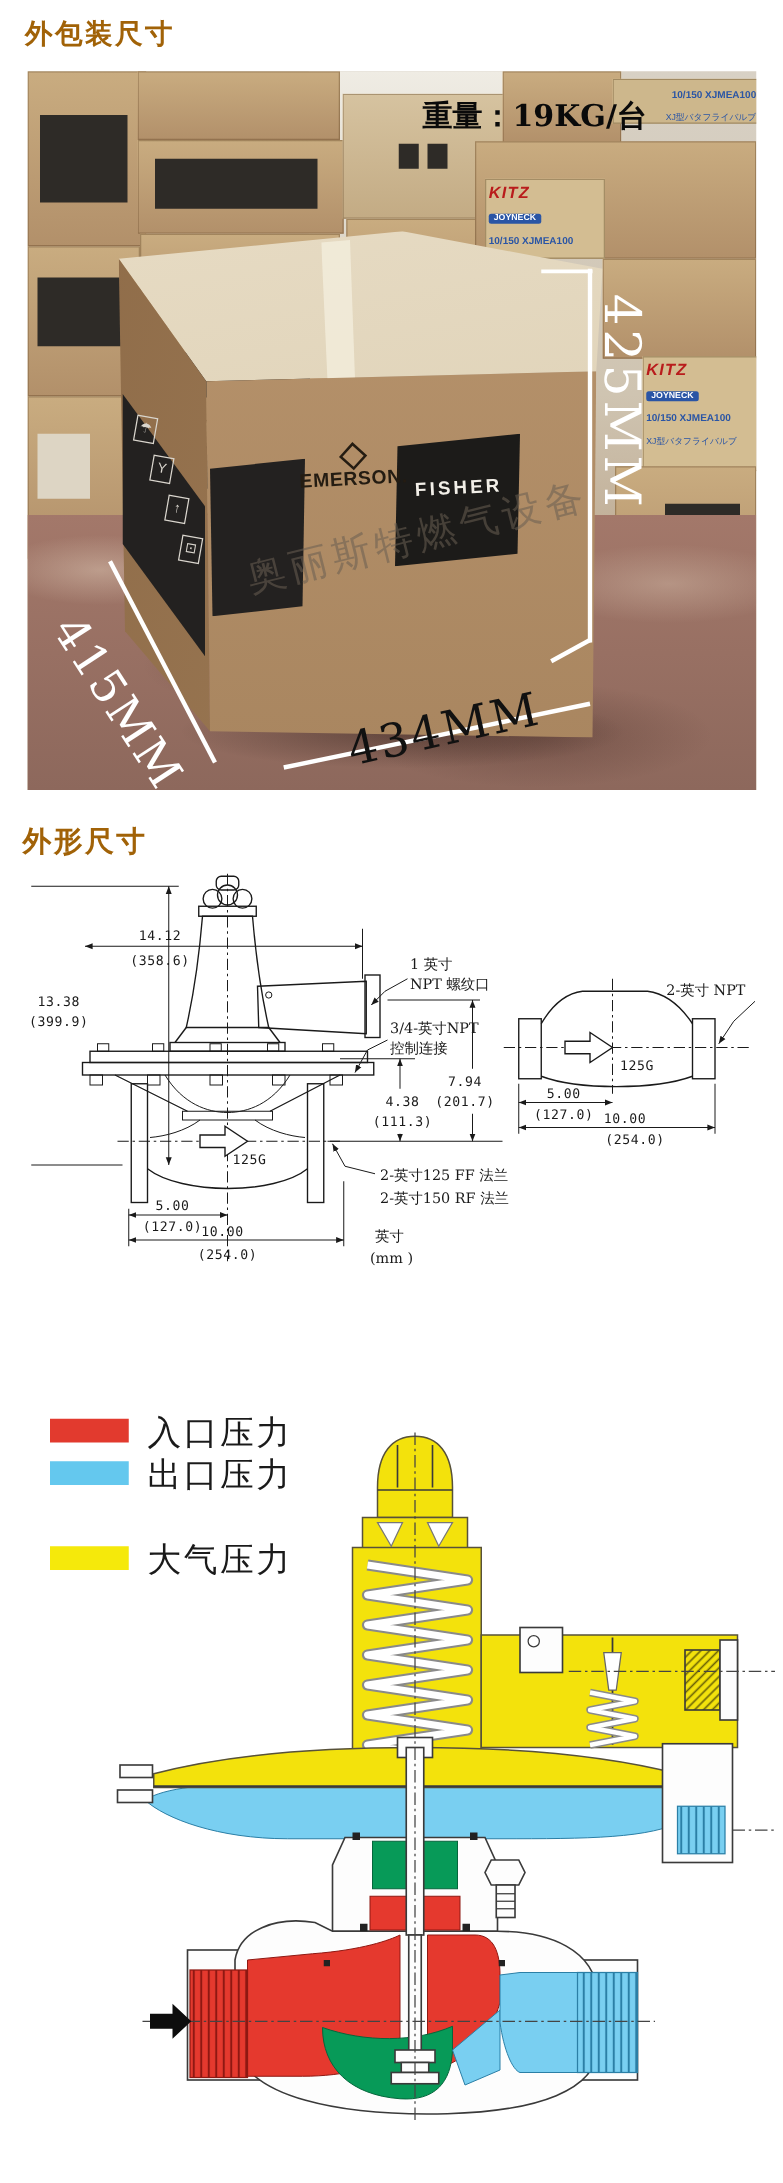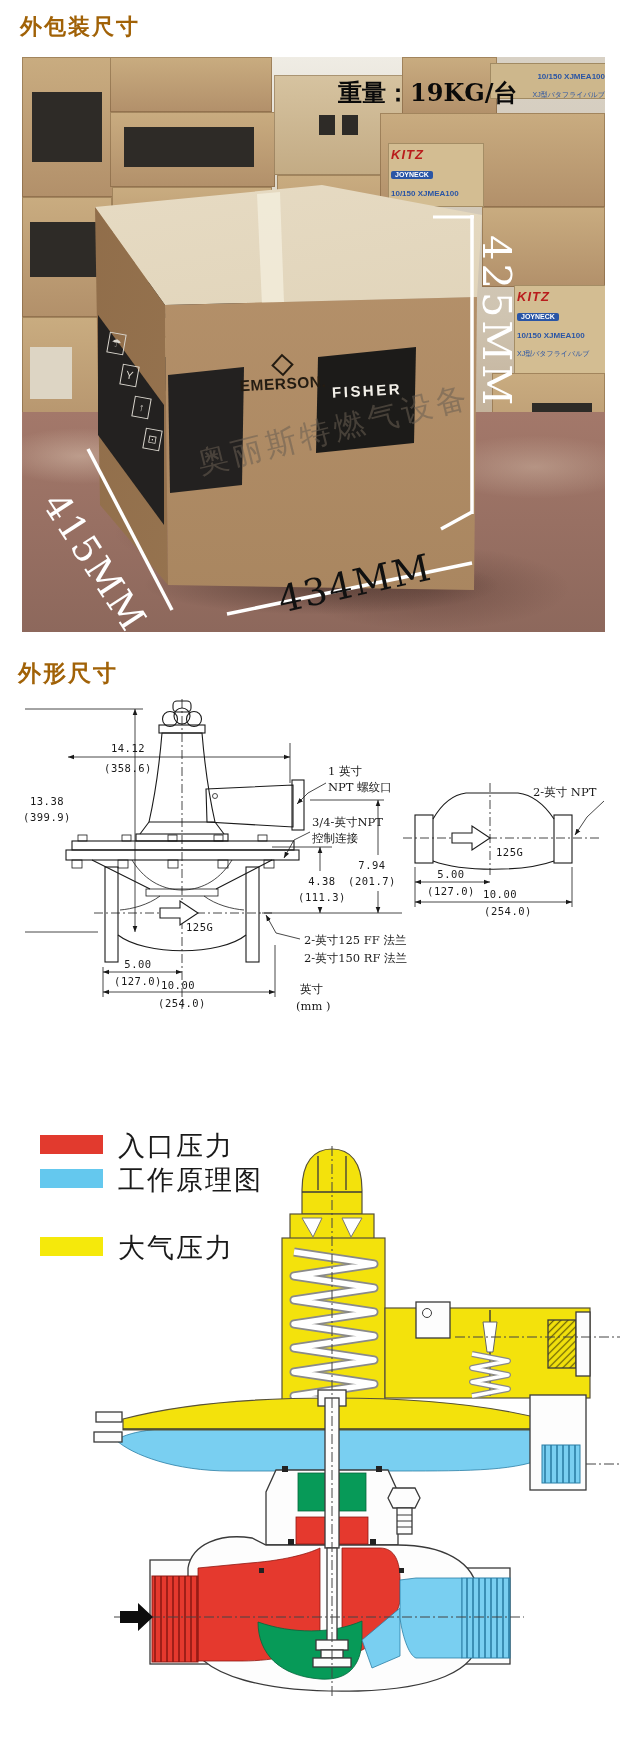--- a/index.html
+++ b/index.html
@@ -286,21 +286,21 @@
     </g>
   </svg>
 
 
   <div class="legend-row" style="left:40px;top:1132px;width:240px;">
     <div class="sw" style="background: rgb(226, 58, 46);"></div>
     <div class="legend-label">入口压力</div>
   </div>
   <div class="legend-row" style="left:40px;top:1166px;width:240px;">
     <div class="sw" style="background: rgb(100, 200, 238);"></div>
-    <div class="legend-label">工作原理图</div>
+    <div class="legend-label">出口压力</div>
   </div>
   <div class="legend-row" style="left:40px;top:1234px;width:195px;">
     <div class="sw" style="background: rgb(245, 233, 11);"></div>
     <div class="legend-label">大气压力</div>
   </div>
 
   <svg class="abs" style="position:absolute;left:80px;top:1140px;" width="546" height="606" viewBox="0 0 546 606">
     <defs>
       <pattern id="rh" width="6" height="8" patternUnits="userSpaceOnUse">
         <rect width="6" height="8" fill="#e5392e"></rect>

